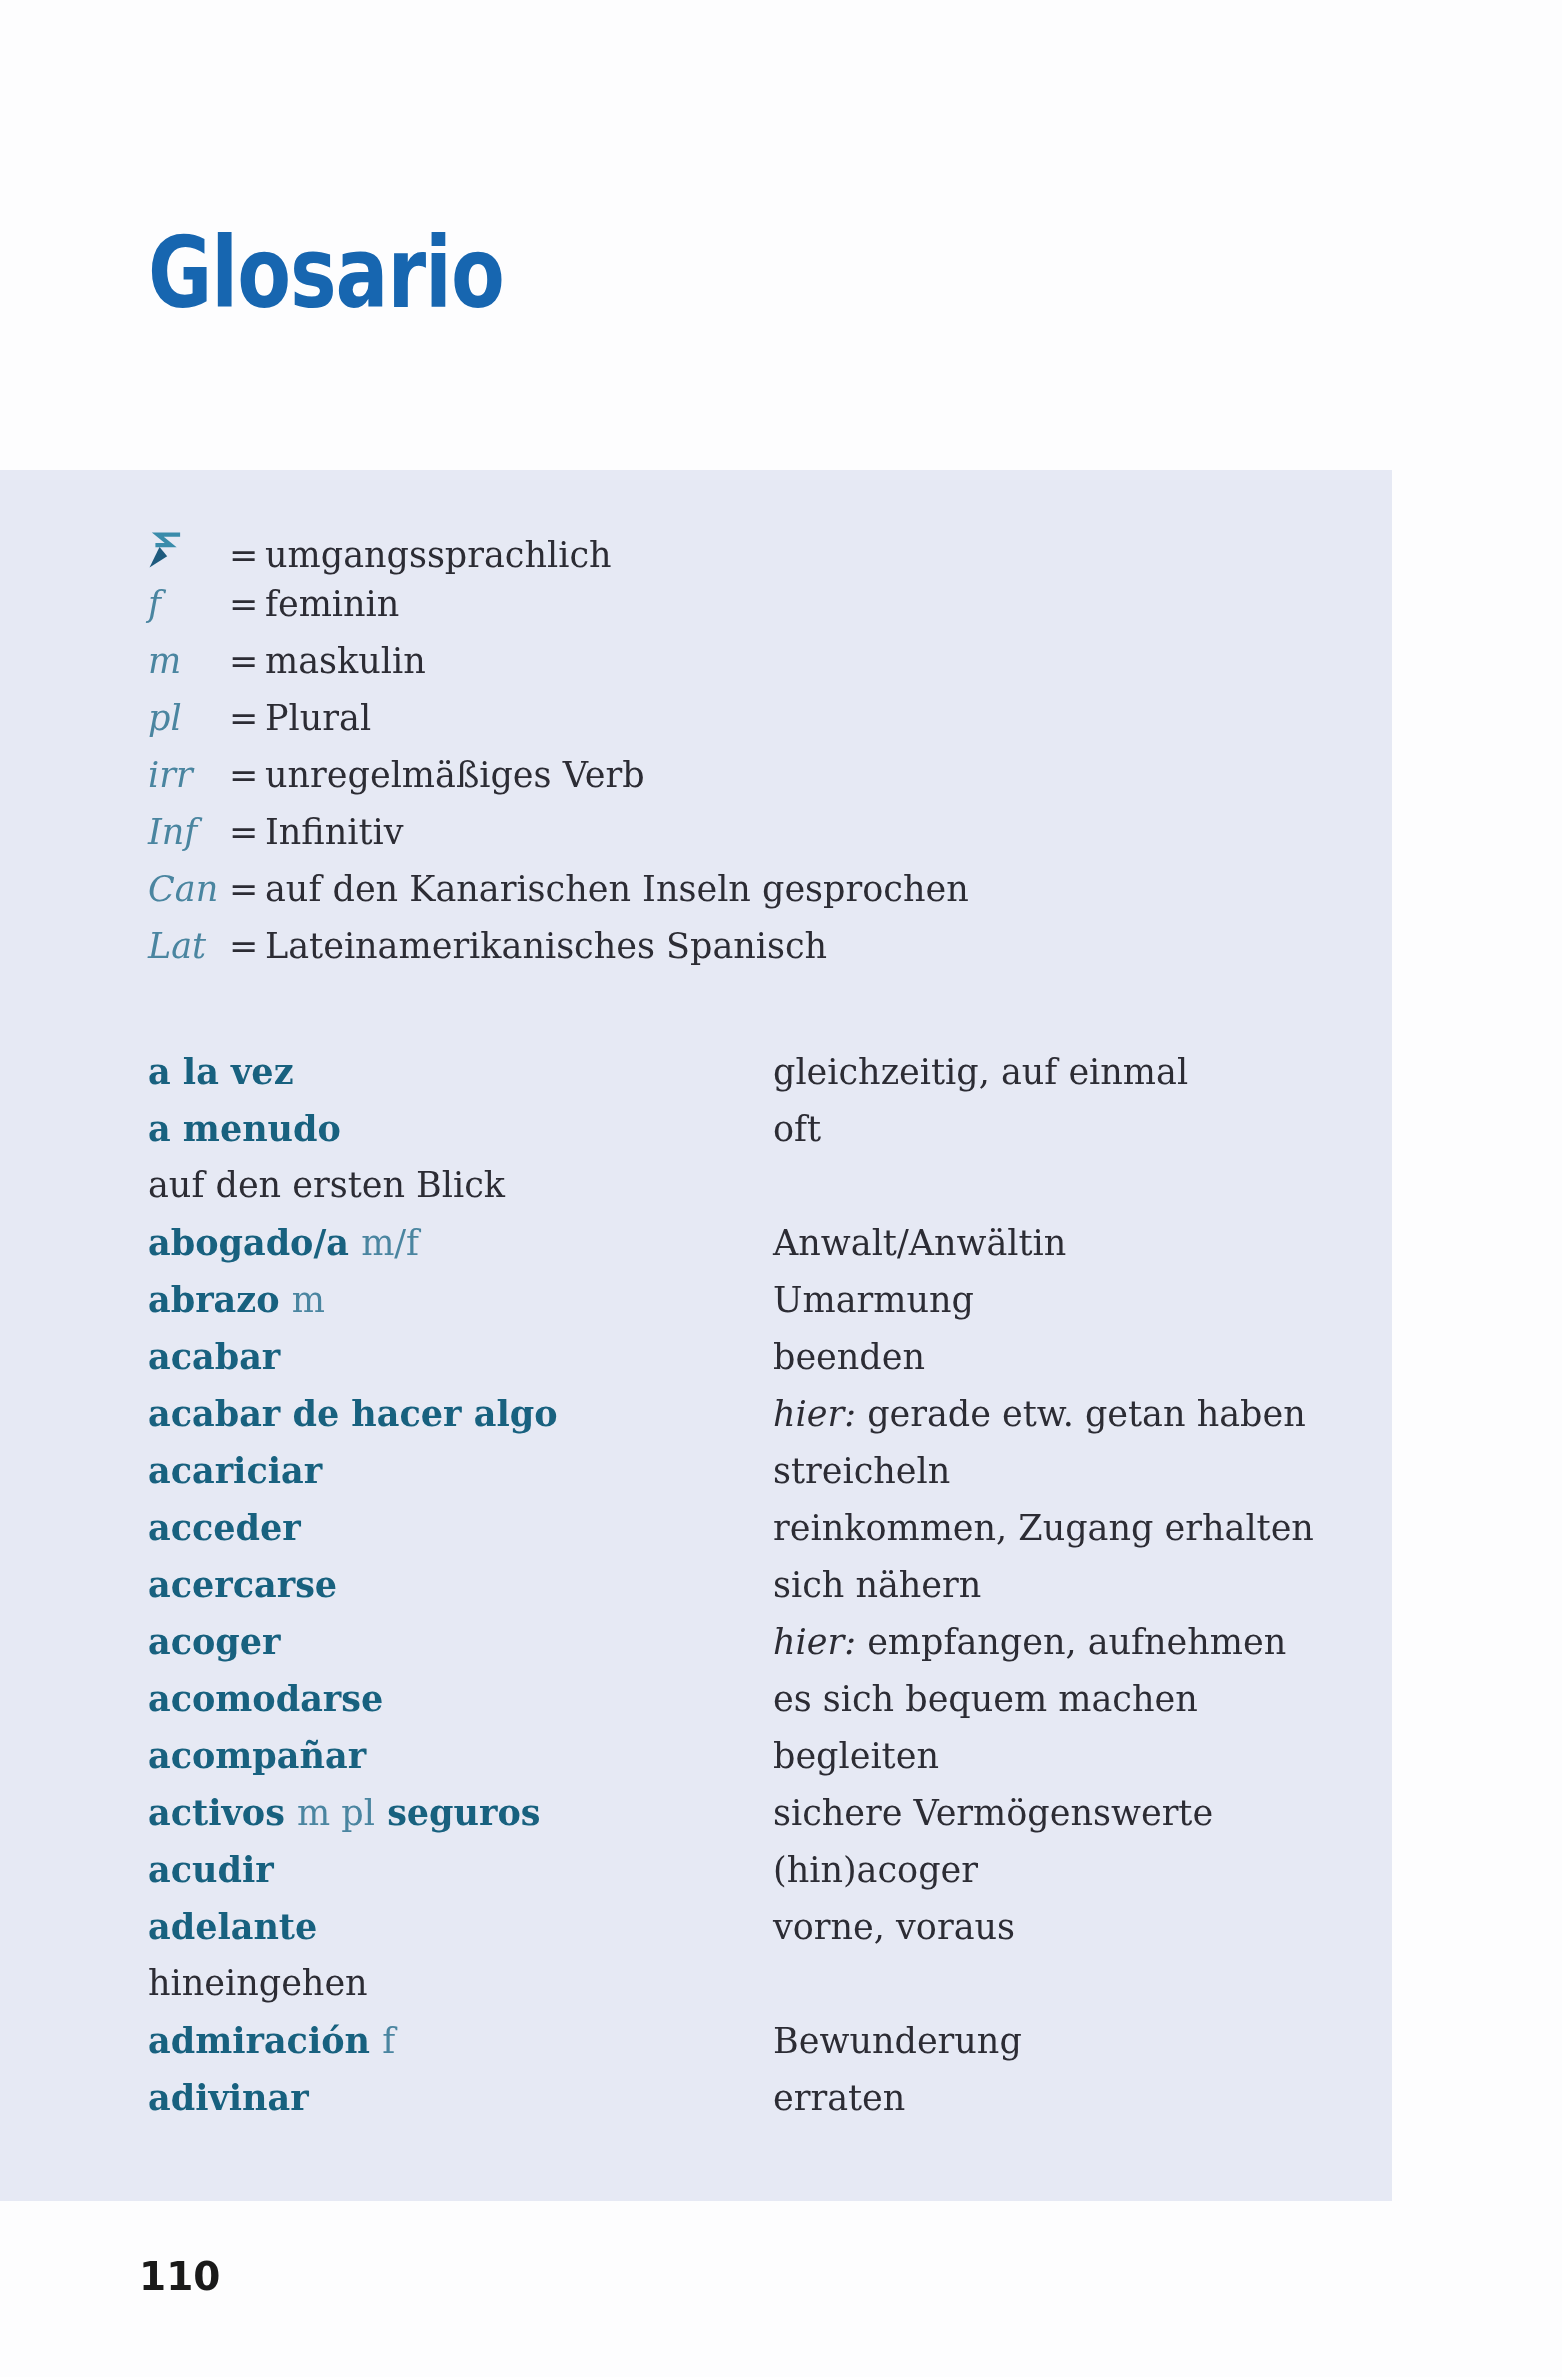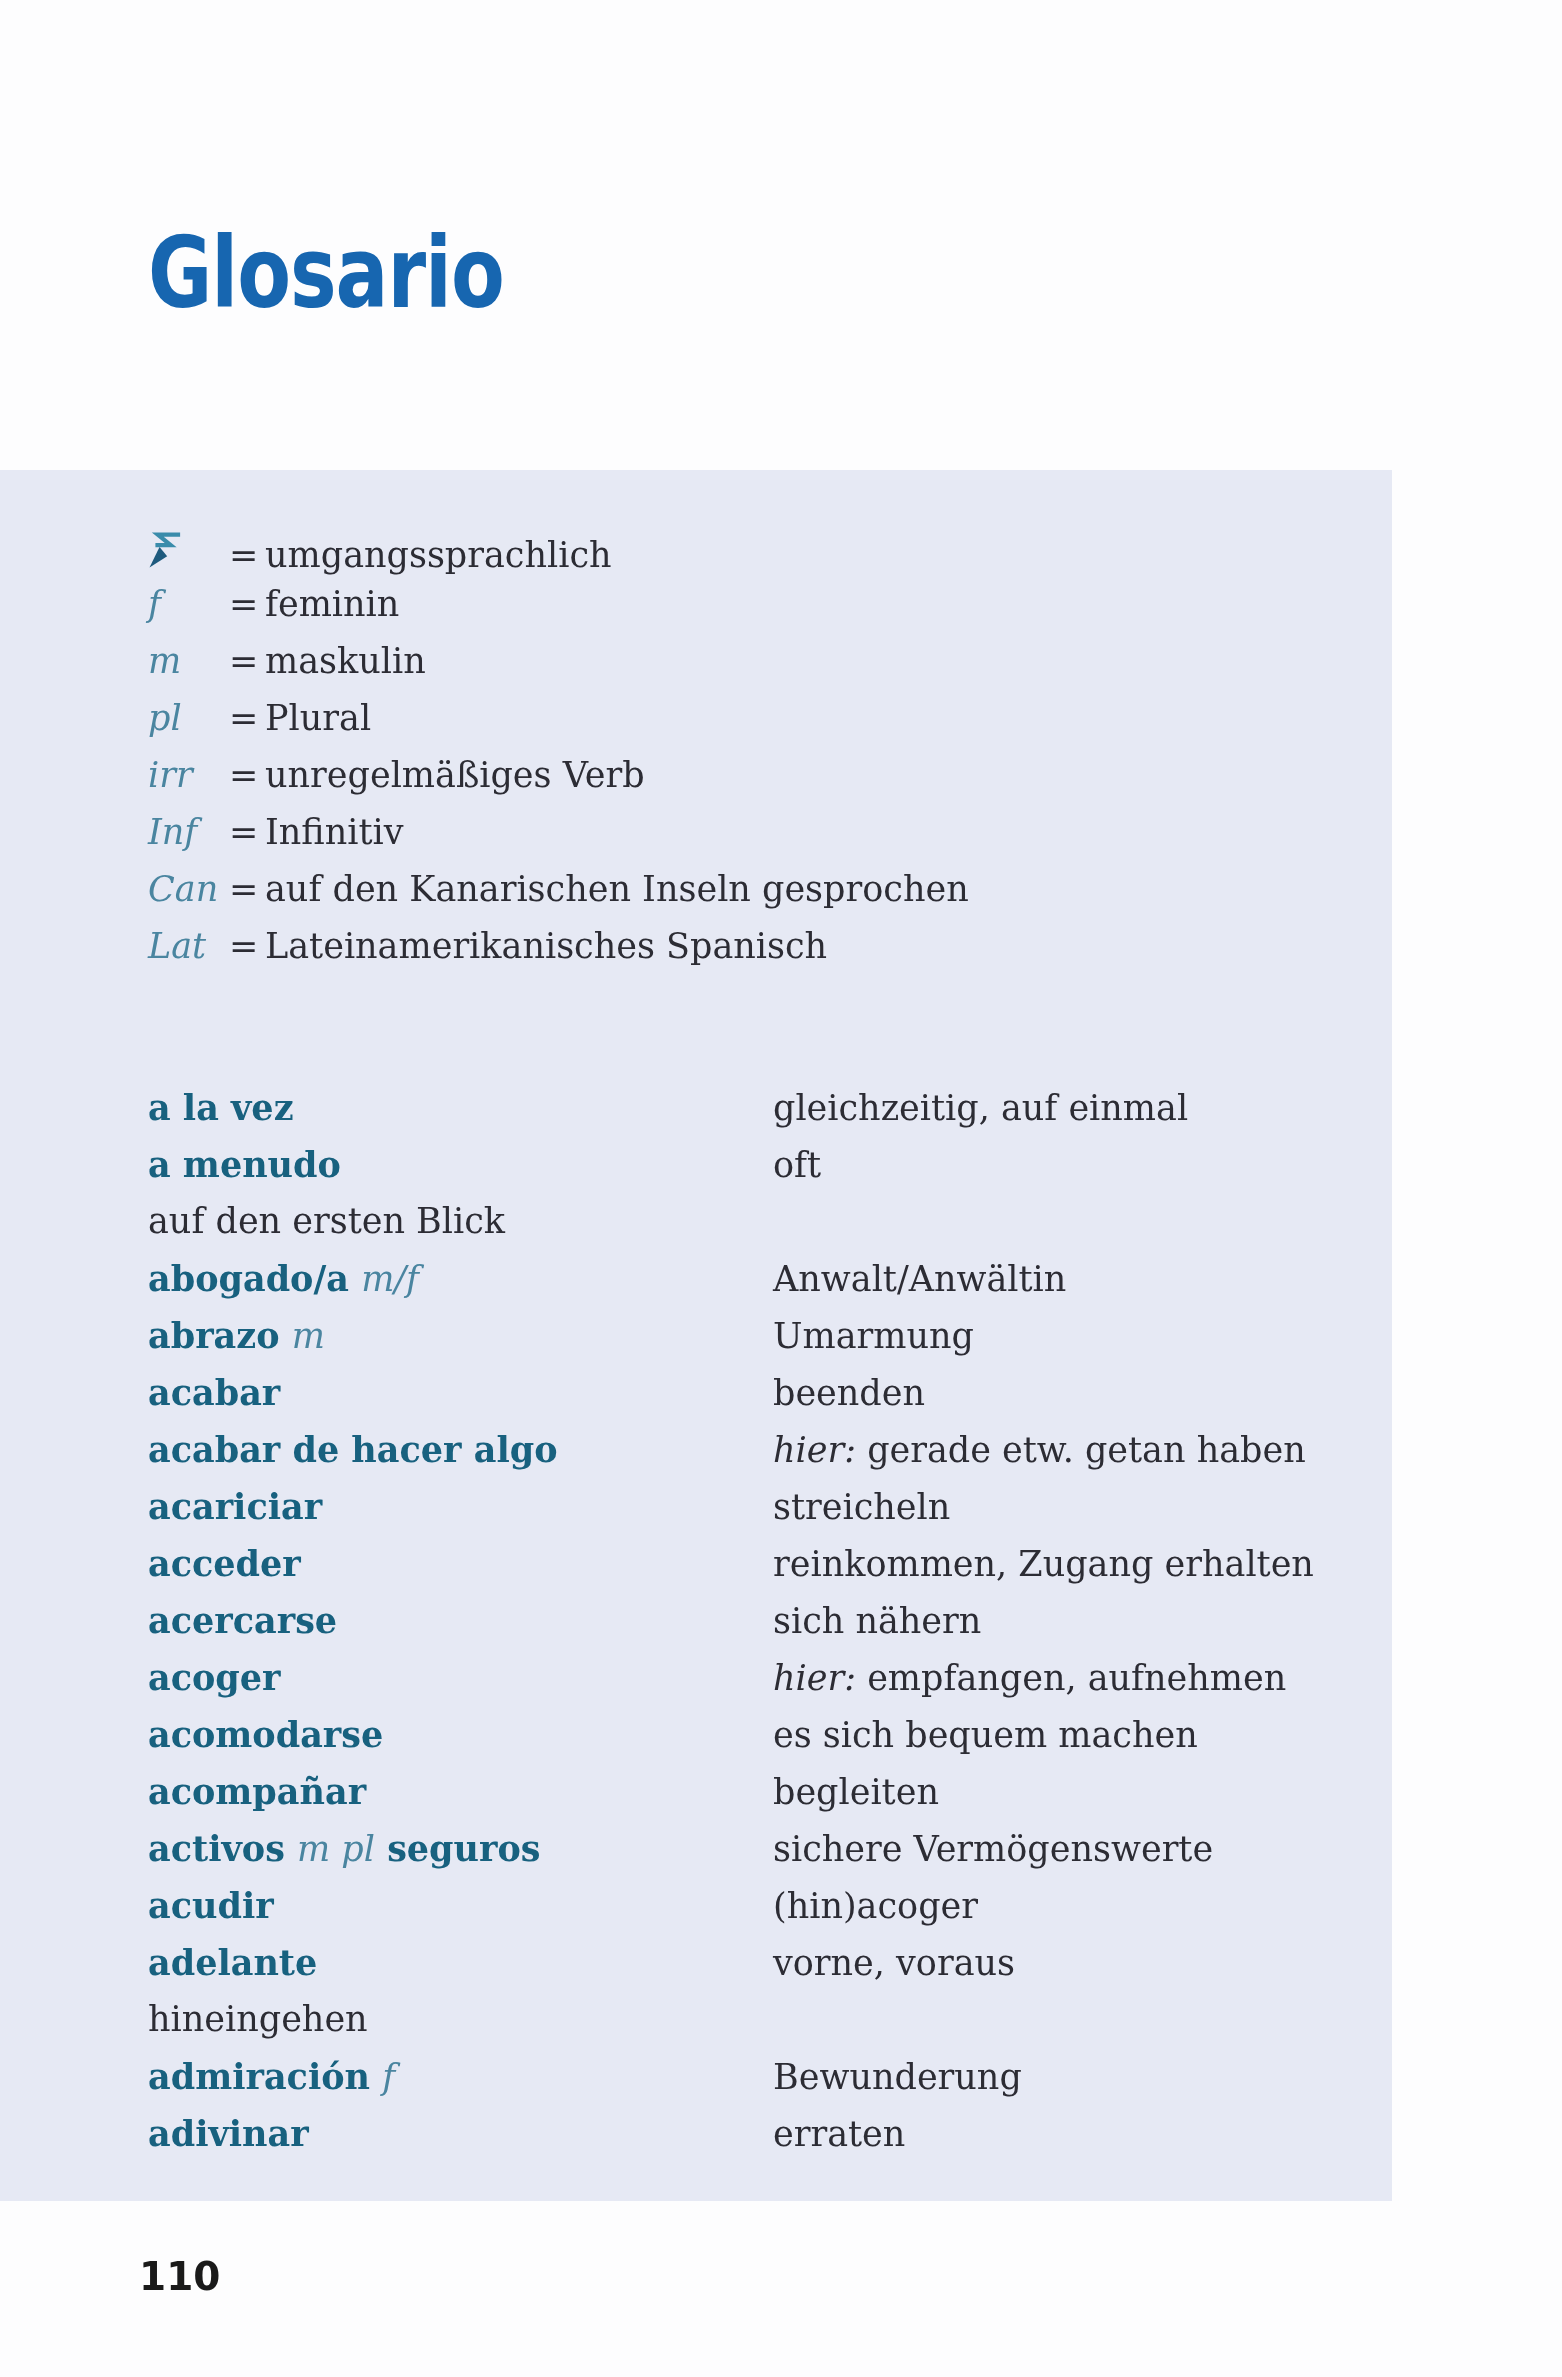--- a/index.html
+++ b/index.html
@@ -37,31 +37,31 @@
     height:57px;font-size:35px;color:var(--text-dark);
     white-space:nowrap;
   }
   .legend-row .sym{
     width:81px;flex:0 0 81px;
     color:var(--abbr-teal);font-style:italic;
   }
   .legend-row .sym svg{position:relative;top:3.9px;}
   .legend-row .eq{width:36px;flex:0 0 36px;font-style:normal;}
   .legend-row .desc{}
-  .entries{margin-top:104px;}
+  .entries{margin-top:68px;}
   .entry-row{
     display:flex;align-items:baseline;
     height:57px;font-size:35px;white-space:nowrap;
   }
   .entry-row .term{
     width:625px;flex:0 0 625px;
     color:var(--term-teal);font-weight:bold;
   }
   .entry-row .term .apart{
-    color:var(--abbr-teal);font-weight:normal;font-style:italic;text-align:right;
+    color:var(--abbr-teal);font-weight:normal;text-align:right;
   }
   .entry-row .trans{color:var(--text-dark);}
   .entry-row .trans .pfx{font-style:italic;}
   .page-number{
     position:absolute;left:139px;top:2254px;
     font-family:"DejaVu Sans","Liberation Sans",sans-serif;
     font-weight:bold;font-size:39px;color:var(--pagenum-color);
   }
 </style>
 </head>

